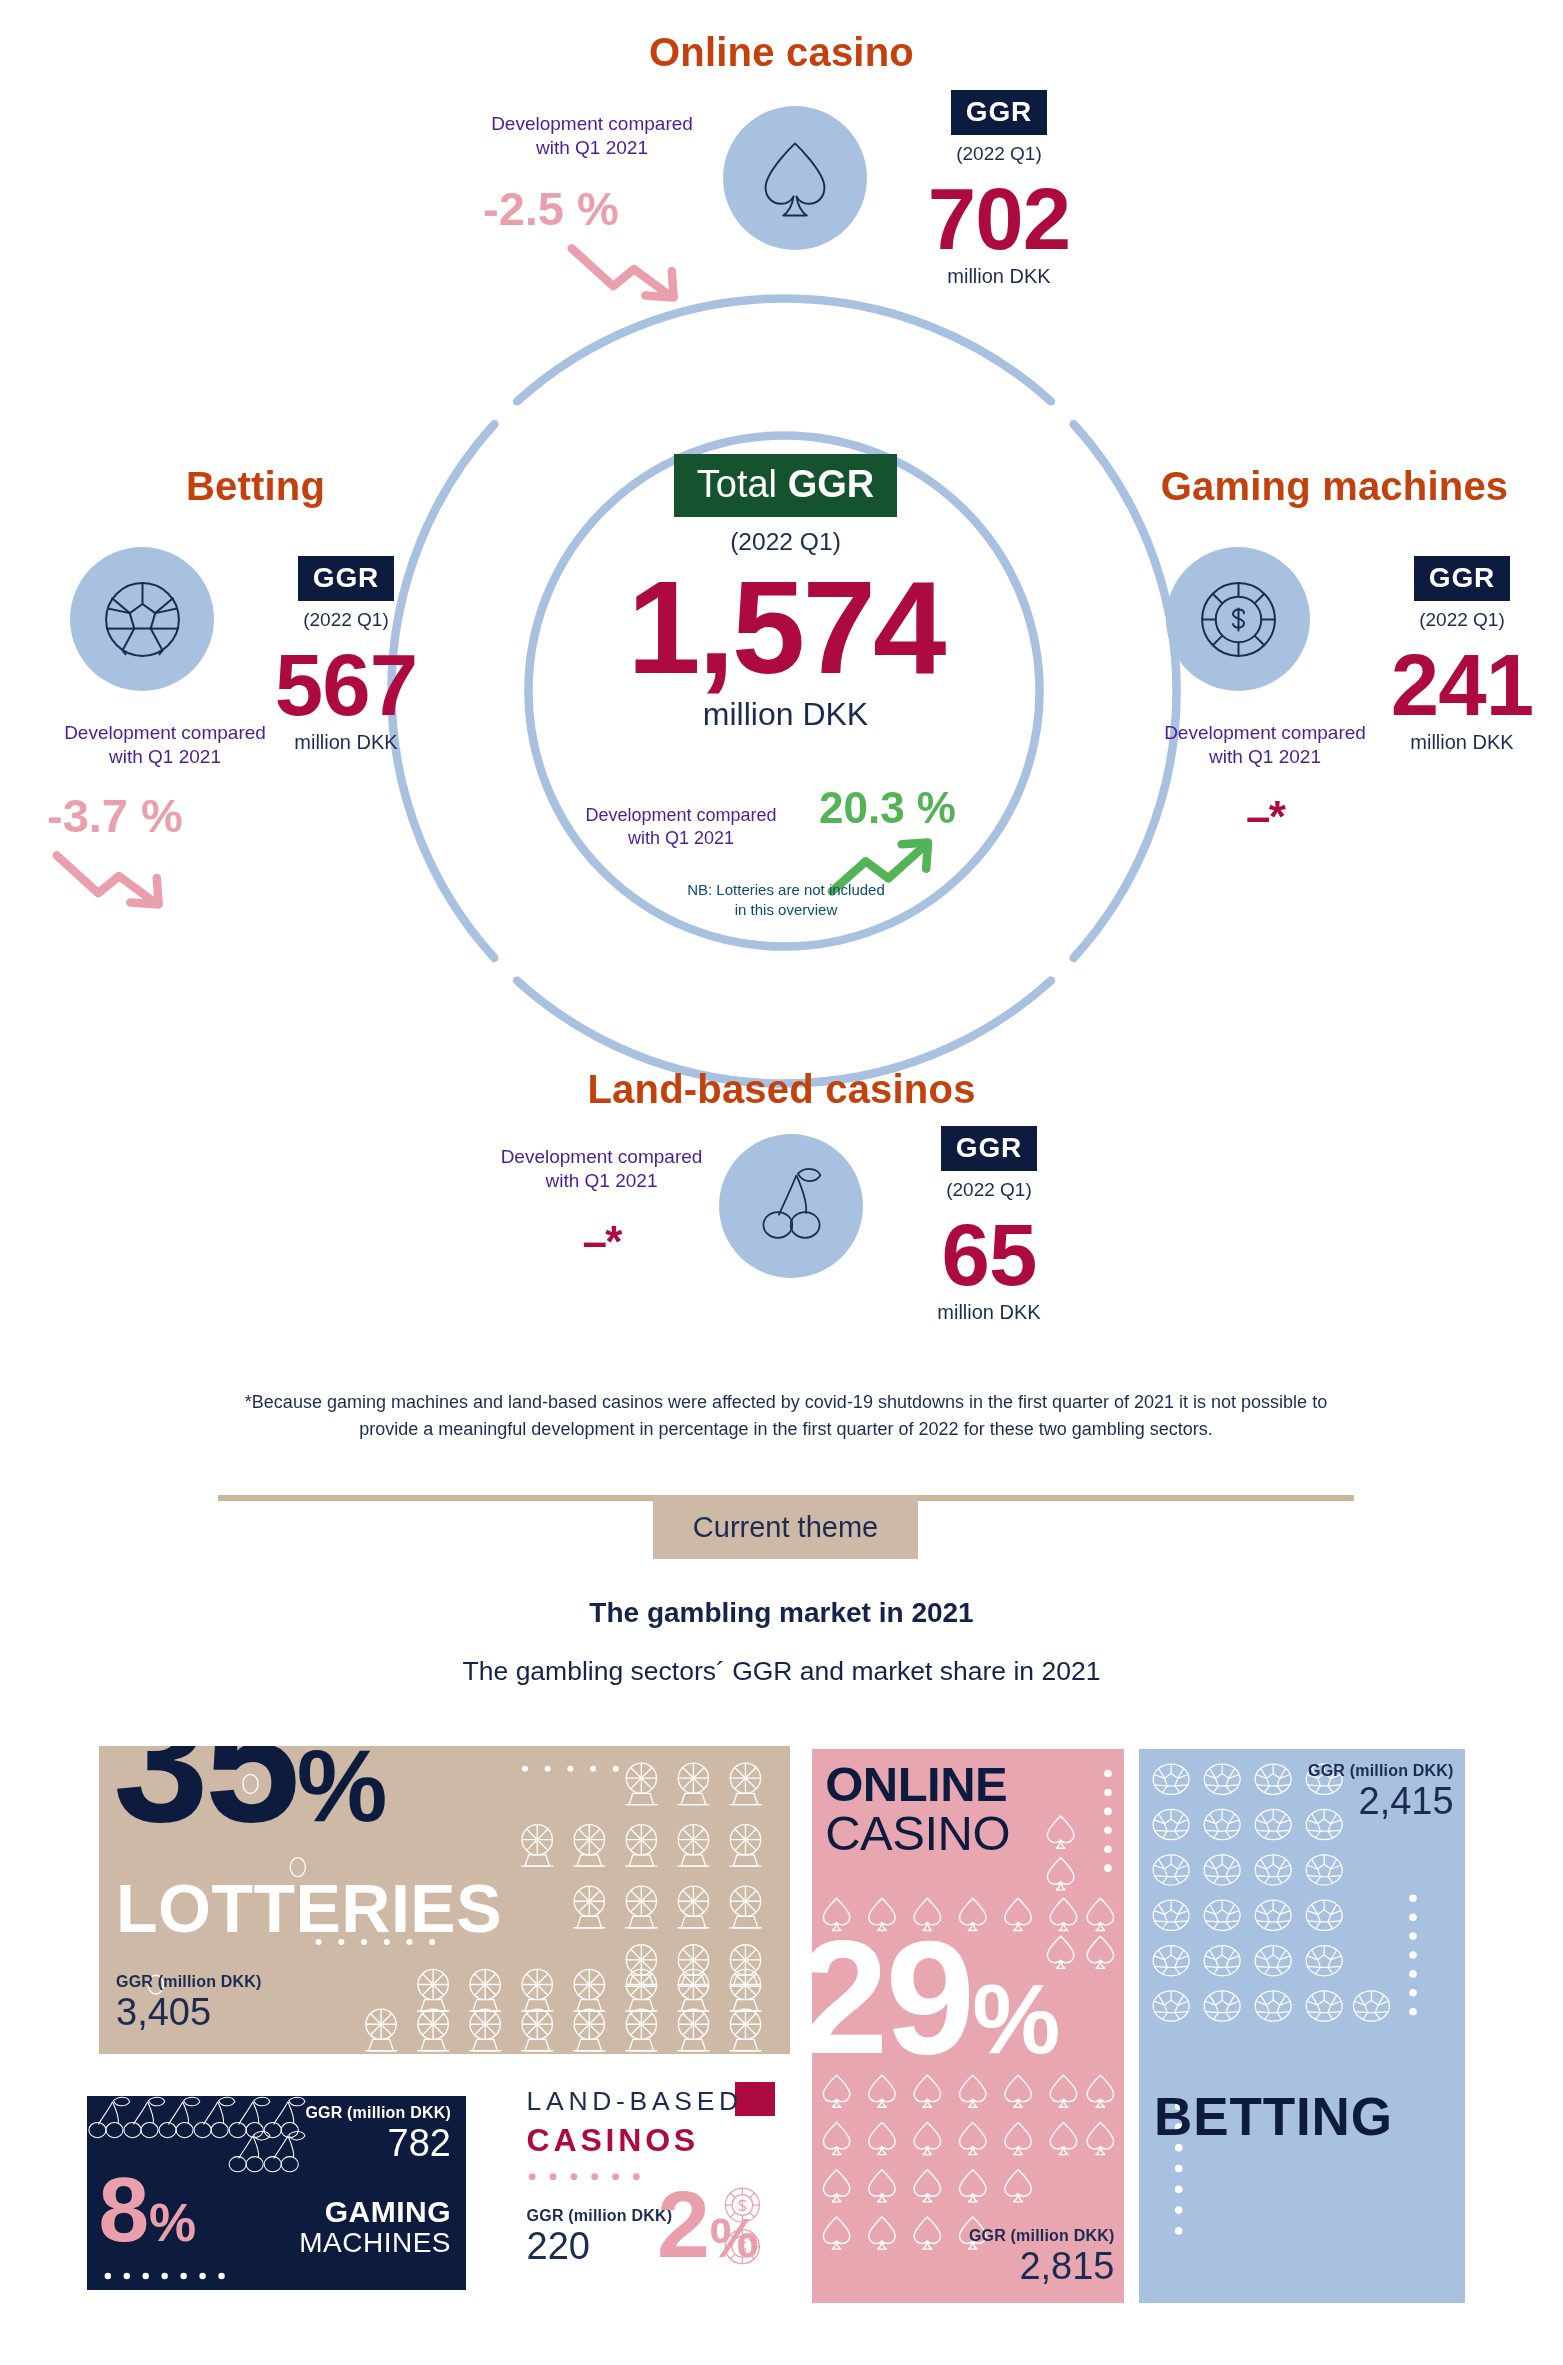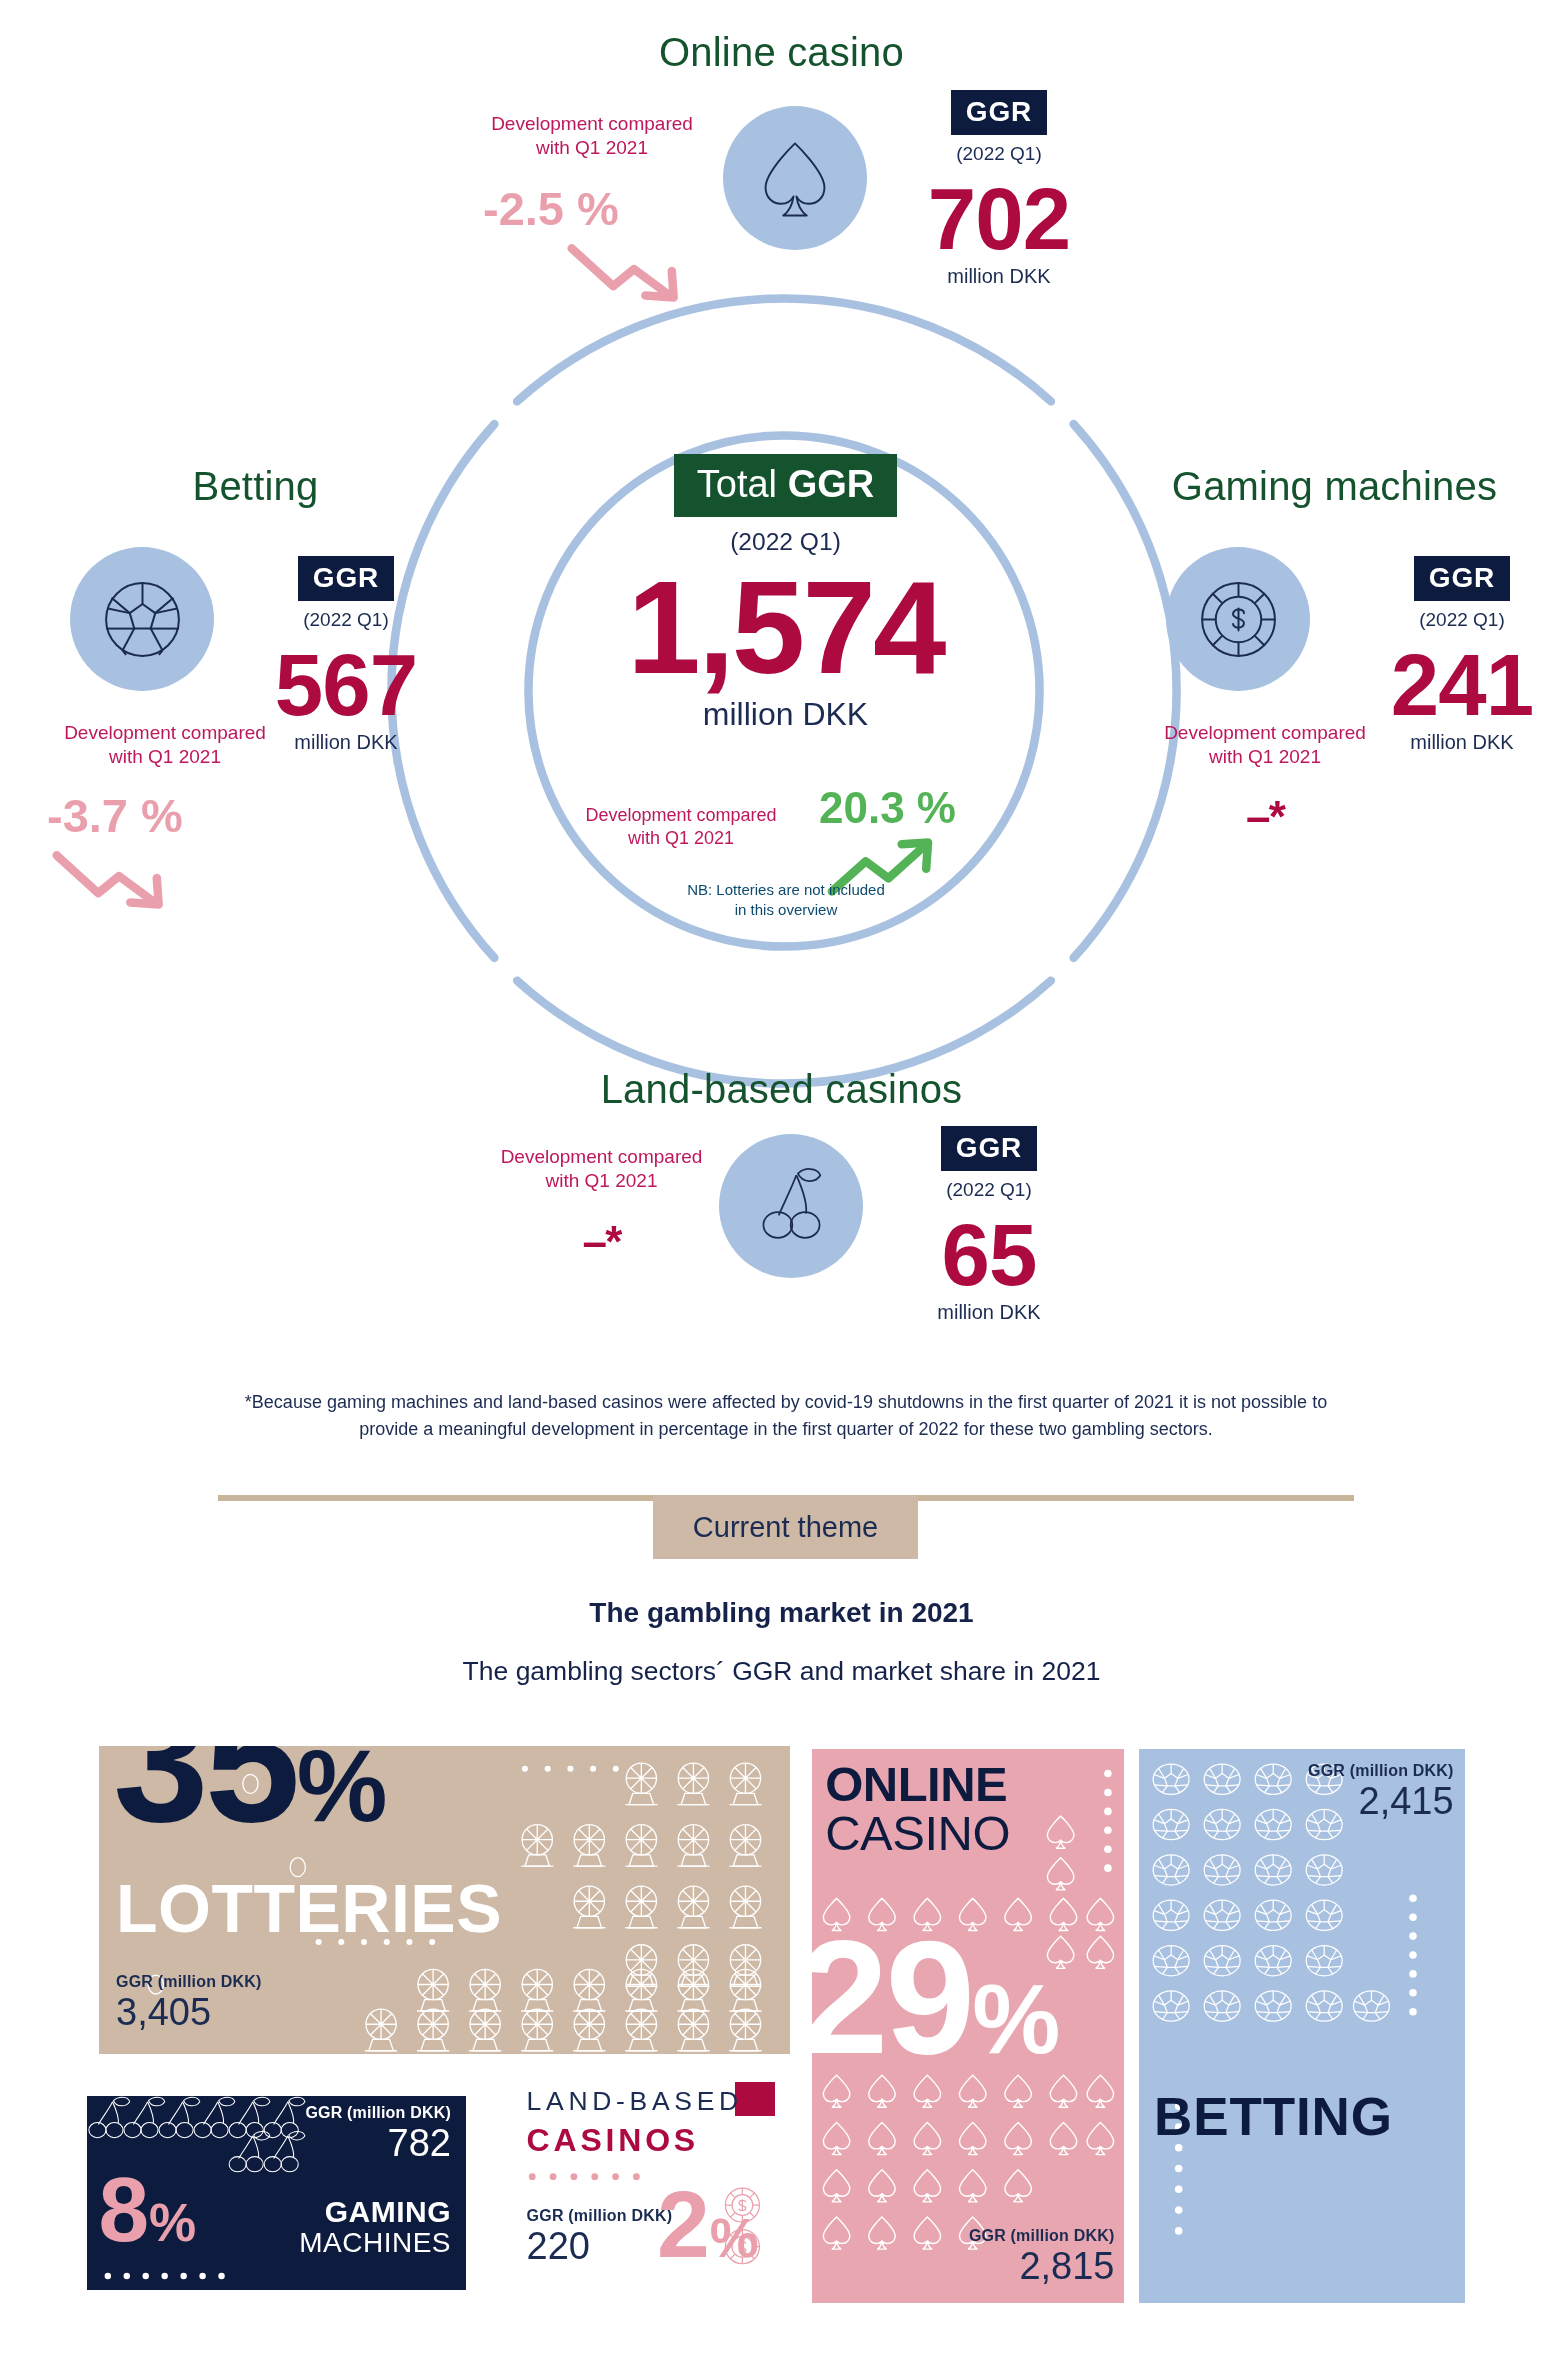--- a/index.html
+++ b/index.html
@@ -6,22 +6,22 @@
   html, body {
     width: 1563px; height: 2366px;
     background: #ffffff;
     font-family: "Liberation Sans", sans-serif;
     color: #15224a;
     overflow: hidden;
   }
   #page { position: relative; width: 1563px; height: 2366px; }
 
   
-  .sector-title { font-size: 40px; font-weight: 400; color: #14532d; letter-spacing: 0.2px; white-space: nowrap; }
-  .dev-label { font-size: 19px; line-height: 1.25; color: #be185d; text-align: center; white-space: nowrap; }
+  .sector-title { font-size: 40px; font-weight: 700; color: #c2410c; letter-spacing: 0.2px; white-space: nowrap; }
+  .dev-label { font-size: 19px; line-height: 1.25; color: #4c1d95; text-align: center; white-space: nowrap; }
   .ggr-chip {
     display:inline-block; background:#0d1b3e; color:#fff;
     font-size:28px; font-weight:700; letter-spacing:0.9px;
     padding: 5.7px 15px 7.6px;
   }
   .ggr-period { font-size: 19px; color:#1b2b52; margin-top: 7.6px; }
   .big-num { font-size: 87px; font-weight: 700; color:#ad0b40; line-height: .95; letter-spacing:-0.9px; }
   .unit { font-size: 20px; color:#1b2b52; margin-top: 3.8px; }
   .pct-neg { font-size: 47px; font-weight: 700; color:#e9a0ac; white-space: nowrap; }
   .pct-pos { font-size: 44px; font-weight: 700; color:#54b356; white-space: nowrap; }

